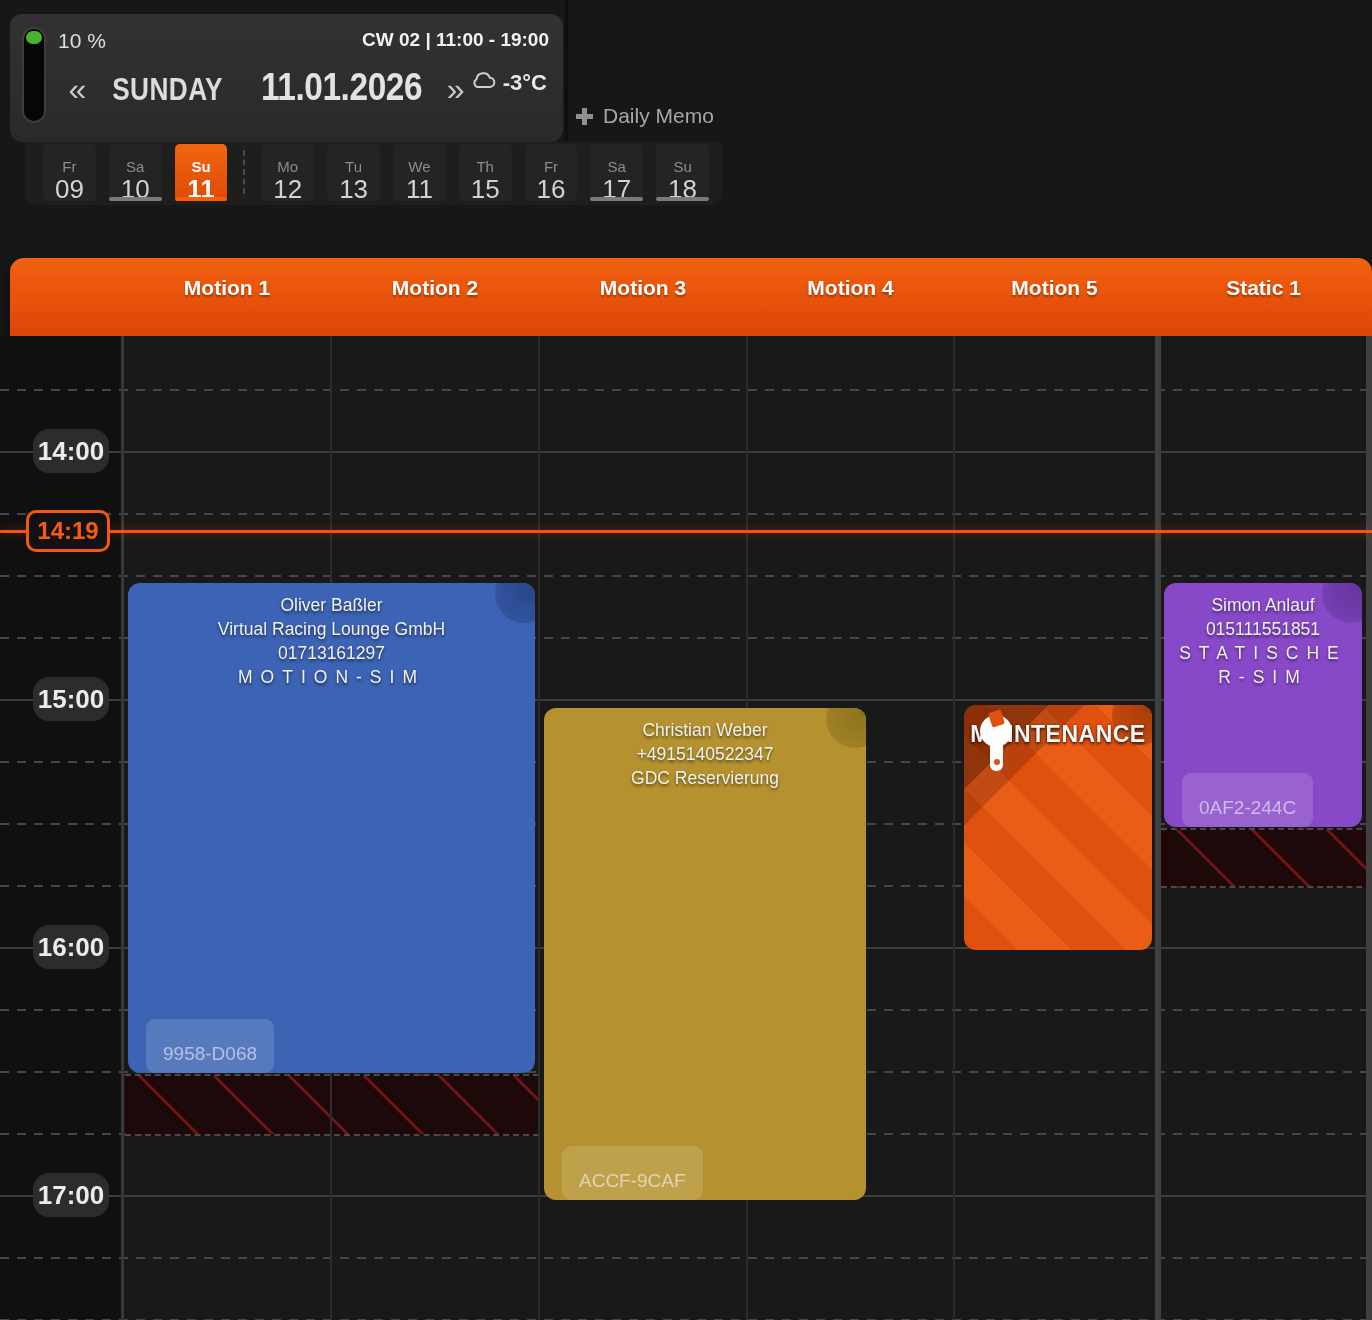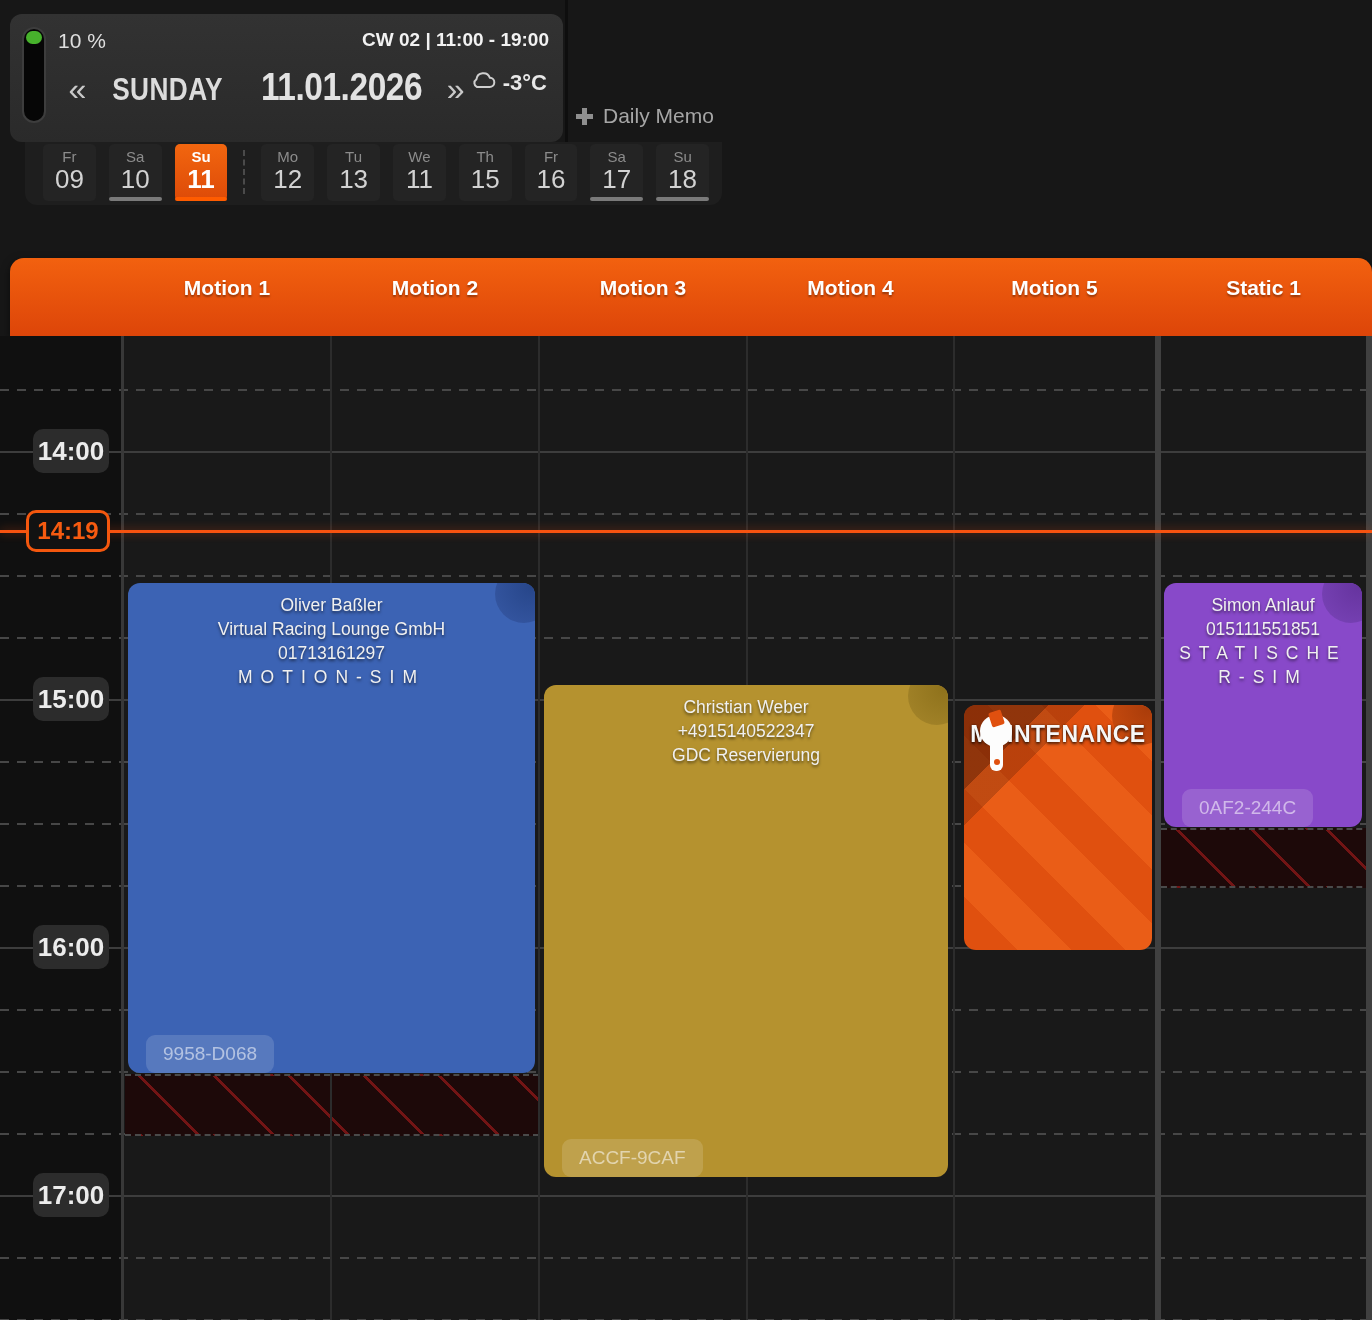--- a/index.html
+++ b/index.html
@@ -36,21 +36,21 @@
   .plus-icon::before { content:""; position:absolute; left:0; top:6px; width:17px; height:5px; background:#8f8f8f; }
   .plus-icon::after  { content:""; position:absolute; left:6px; top:0; width:5px; height:17px; background:#8f8f8f; }
   .daily-memo-label { font-size:21px; color:#a6a6a6; }
 
   
   .date-strip { position:absolute; left:25px; top:142px; width:697px; height:63px;
     background:#1e1e1e; border-radius:0 0 12px 12px; display:flex; align-items:flex-start;
     padding:2px 0 0 18px; }
   .day-tab { position:relative; width:53px; height:57px; margin-right:13px; background:#242424;
     border-radius:5px; display:flex; flex-direction:column; align-items:center; cursor:pointer; }
-  .day-tab .wd { font-size:15px; color:#8c8c8c; margin-top:4px; }
+  .day-tab .wd { font-size:15px; color:#8c8c8c; margin-top:14px; }
   .day-tab .dn { font-size:26px; color:#d2d2d2; font-weight:500; line-height:1.1; }
   .day-tab .bar { position:absolute; left:0; right:0; bottom:0; height:4px; border-radius:2px; }
   .day-tab.marker .bar { background:#7a7a7a; }
   .day-tab.selected { background:linear-gradient(#f2660f,#dd4a08); }
   .day-tab.selected .wd { color:#ffffff; font-weight:bold; }
   .day-tab.selected .dn { color:#ffffff; font-weight:bold; }
   .day-tab.selected .bar { background:#ff5c00; }
   .strip-divider { width:0; height:44px; border-left:2px dashed #4a4a4a; margin:6px 16px 0 3px; }
 
   
@@ -72,36 +72,36 @@
   .vline.thick { width:6px; background:#404040; }
 
   .hatch { position:absolute; z-index:1; background:#1d0909;
     background-image:repeating-linear-gradient(45deg,transparent 0 50px,rgba(185,30,30,.55) 50px 53px);
     border-top:2px dashed #4a4a4a; border-bottom:2px dashed #4a4a4a; }
 
   .now-line { position:absolute; left:0; width:100%; height:3px; background:#f85310;
     box-shadow:0 0 10px rgba(248,83,16,.45); z-index:4; }
 
   .time-pill { position:absolute; left:33px; width:76px; height:44px; background:#2c2c2c;
-    border-radius:10px; display:flex; align-items:center; justify-content:center;
+    border-radius:16px; display:flex; align-items:center; justify-content:center;
     font-size:26px; font-weight:bold; color:#ececec; z-index:5; }
   .now-pill { position:absolute; left:26px; width:84px; height:42px; background:#121212;
     border:3px solid #f4570e; border-radius:10px; display:flex; align-items:center;
     justify-content:center; font-size:24px; font-weight:bold; color:#f75b10; z-index:5; }
 
   
   .event { position:absolute; border-radius:12px; overflow:hidden; z-index:3; cursor:pointer;
     text-align:center; color:#f0f0f0; }
   .event .lines { padding-top:10px; }
   .event .ln { font-size:17.5px; line-height:24px; text-shadow:0 2px 3px rgba(0,0,0,.55); }
   .event .ln.bold { font-weight:normal; }
   .event .ln.spaced { letter-spacing:8px; word-break:break-all; padding:0 12px; }
   .event .notch { position:absolute; top:-18px; right:-18px; width:58px; height:58px;
     border-radius:50%; }
-  .event .code-tag { position:absolute; left:18px; bottom:0; padding:8px 17px 8px;
+  .event .code-tag { position:absolute; left:18px; bottom:0; padding:24px 17px 8px;
     background:rgba(255,255,255,.14); border-radius:9px; font-size:19px;
     color:rgba(255,255,255,.55); }
 
   .event.blue { background:#3c63b4; }
   .event.blue .notch { background:radial-gradient(circle at 62% 38%, #27468a, #33549e 75%); }
   .event.gold { background:#b5922f; }
   .event.gold .notch { background:radial-gradient(circle at 62% 38%, #8f721c, #a08127 75%); }
   .event.purple { background:#8849c9; }
   .event.purple .notch { background:radial-gradient(circle at 62% 38%, #66349f, #7540b2 75%); }
 
@@ -246,21 +246,21 @@
     <div class="notch"></div>
     <div class="lines">
       <div class="ln bold">Oliver Baßler</div>
       <div class="ln">Virtual Racing Lounge GmbH</div>
       <div class="ln">01713161297</div>
       <div class="ln spaced">MOTION-SIM</div>
     </div>
     <div class="code-tag">9958-D068</div>
   </div>
 
-  <div class="event gold" style="left:544px;top:349px;width:404px;height:492px;">
+  <div class="event gold" style="left:544px;top:372px;width:322px;height:492px;">
     <div class="notch"></div>
     <div class="lines">
       <div class="ln bold">Christian Weber</div>
       <div class="ln">+4915140522347</div>
       <div class="ln">GDC Reservierung</div>
     </div>
     <div class="code-tag">ACCF-9CAF</div>
   </div>
 
   <div class="event maint" style="left:964px;top:369px;width:188px;height:245px;">

